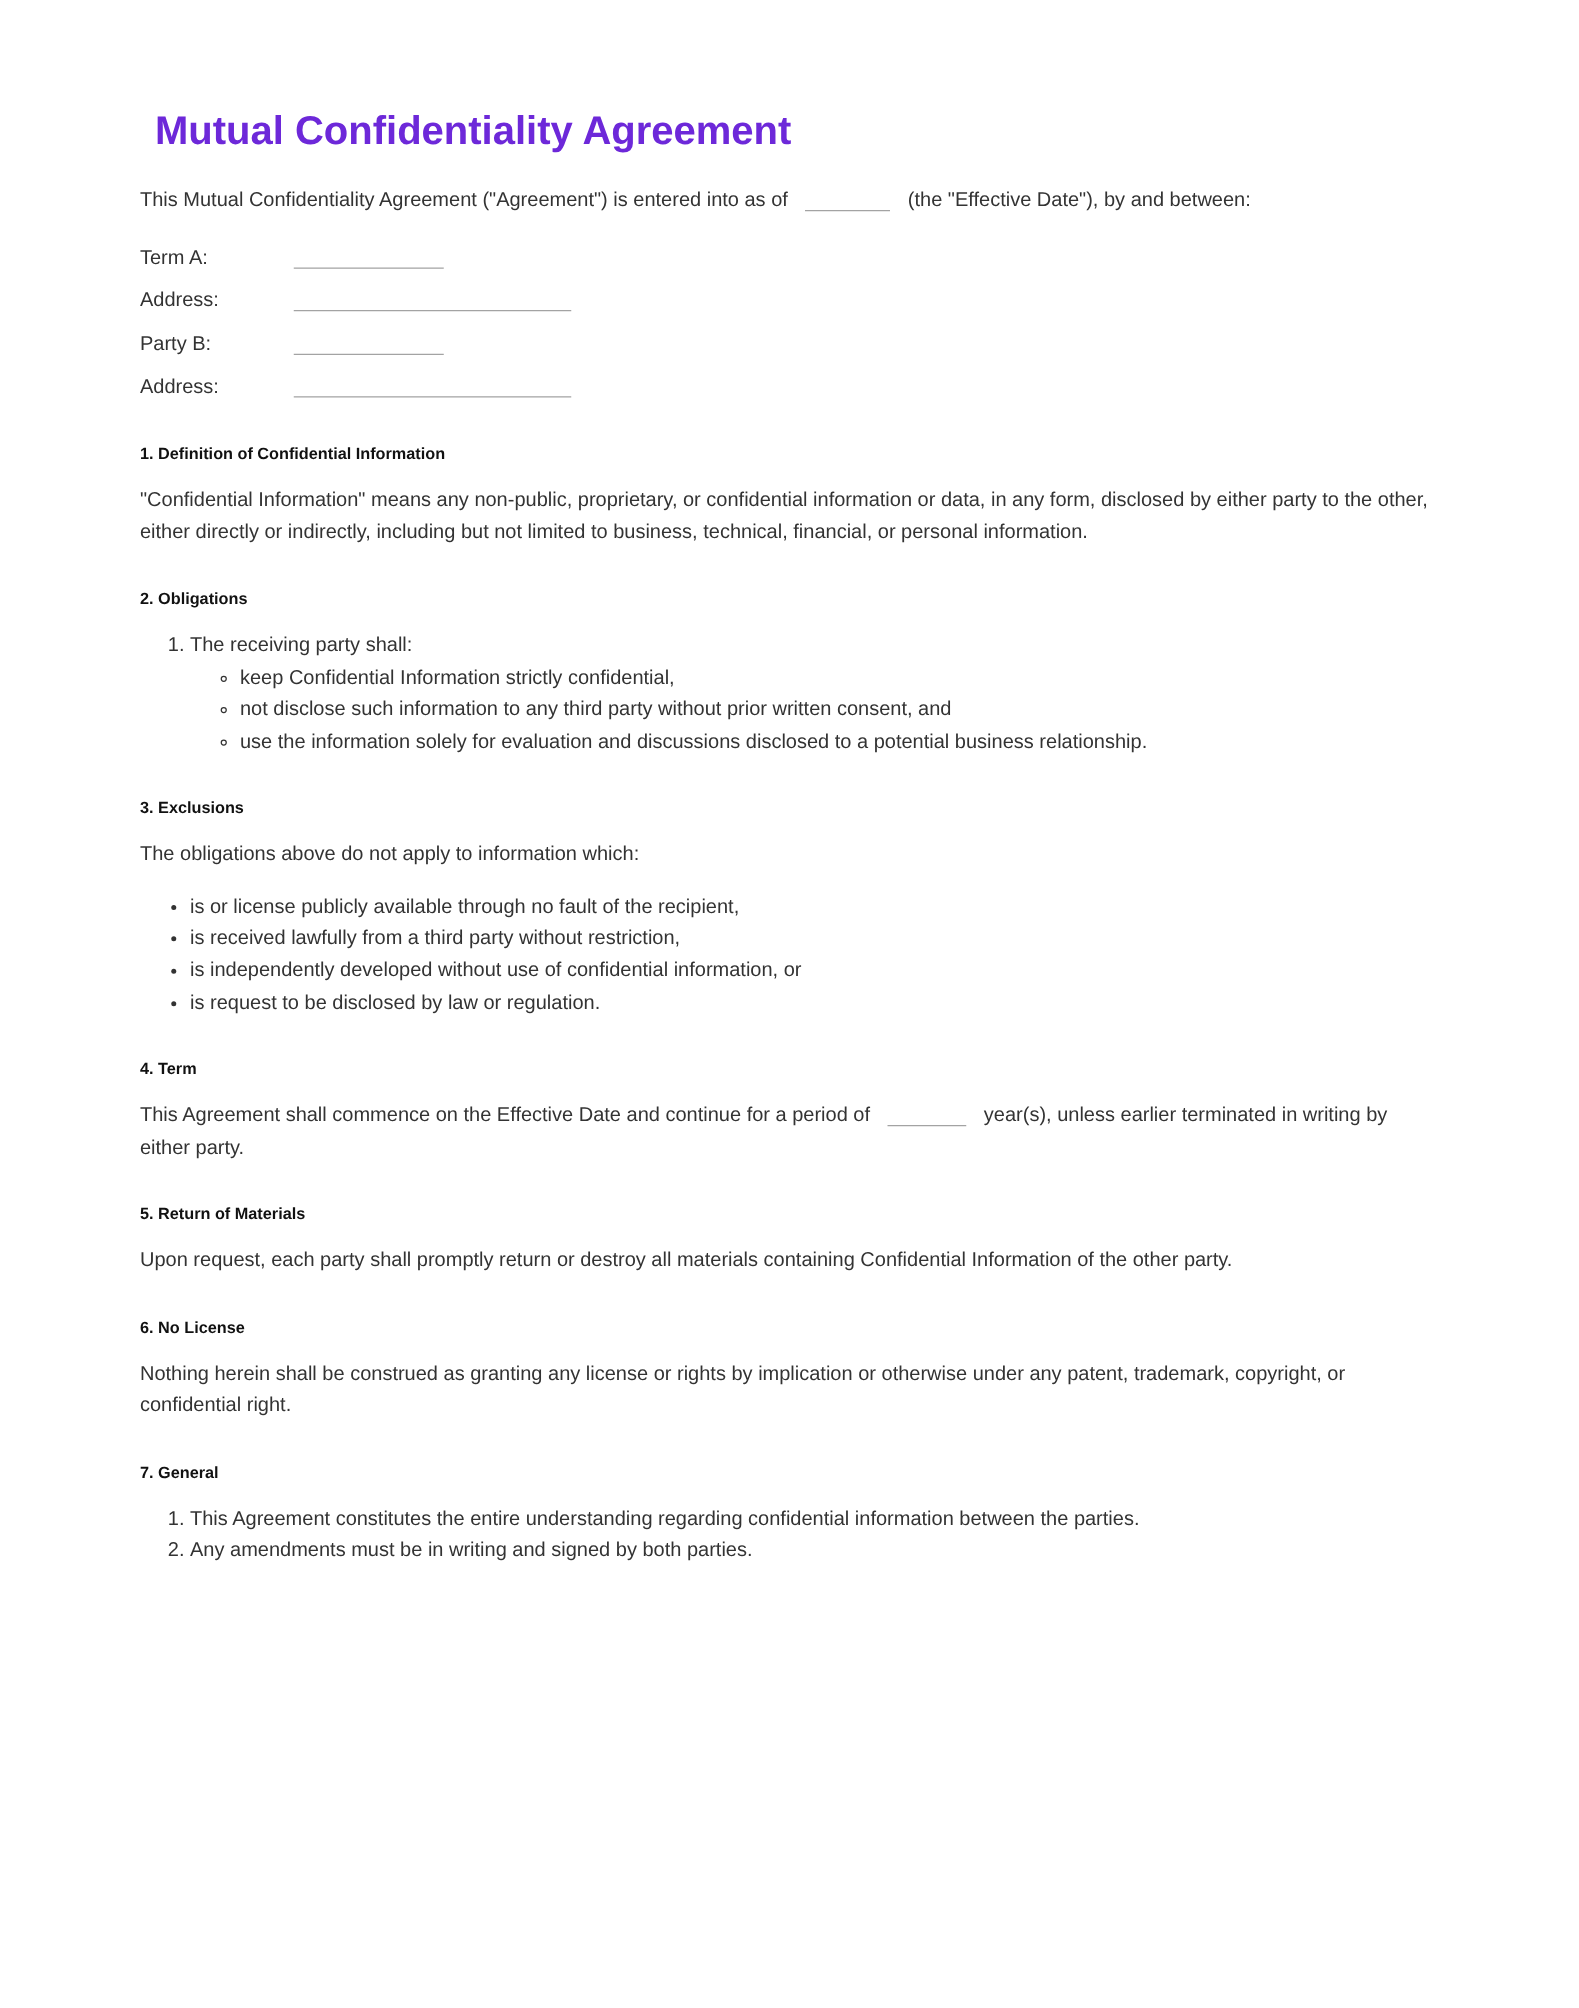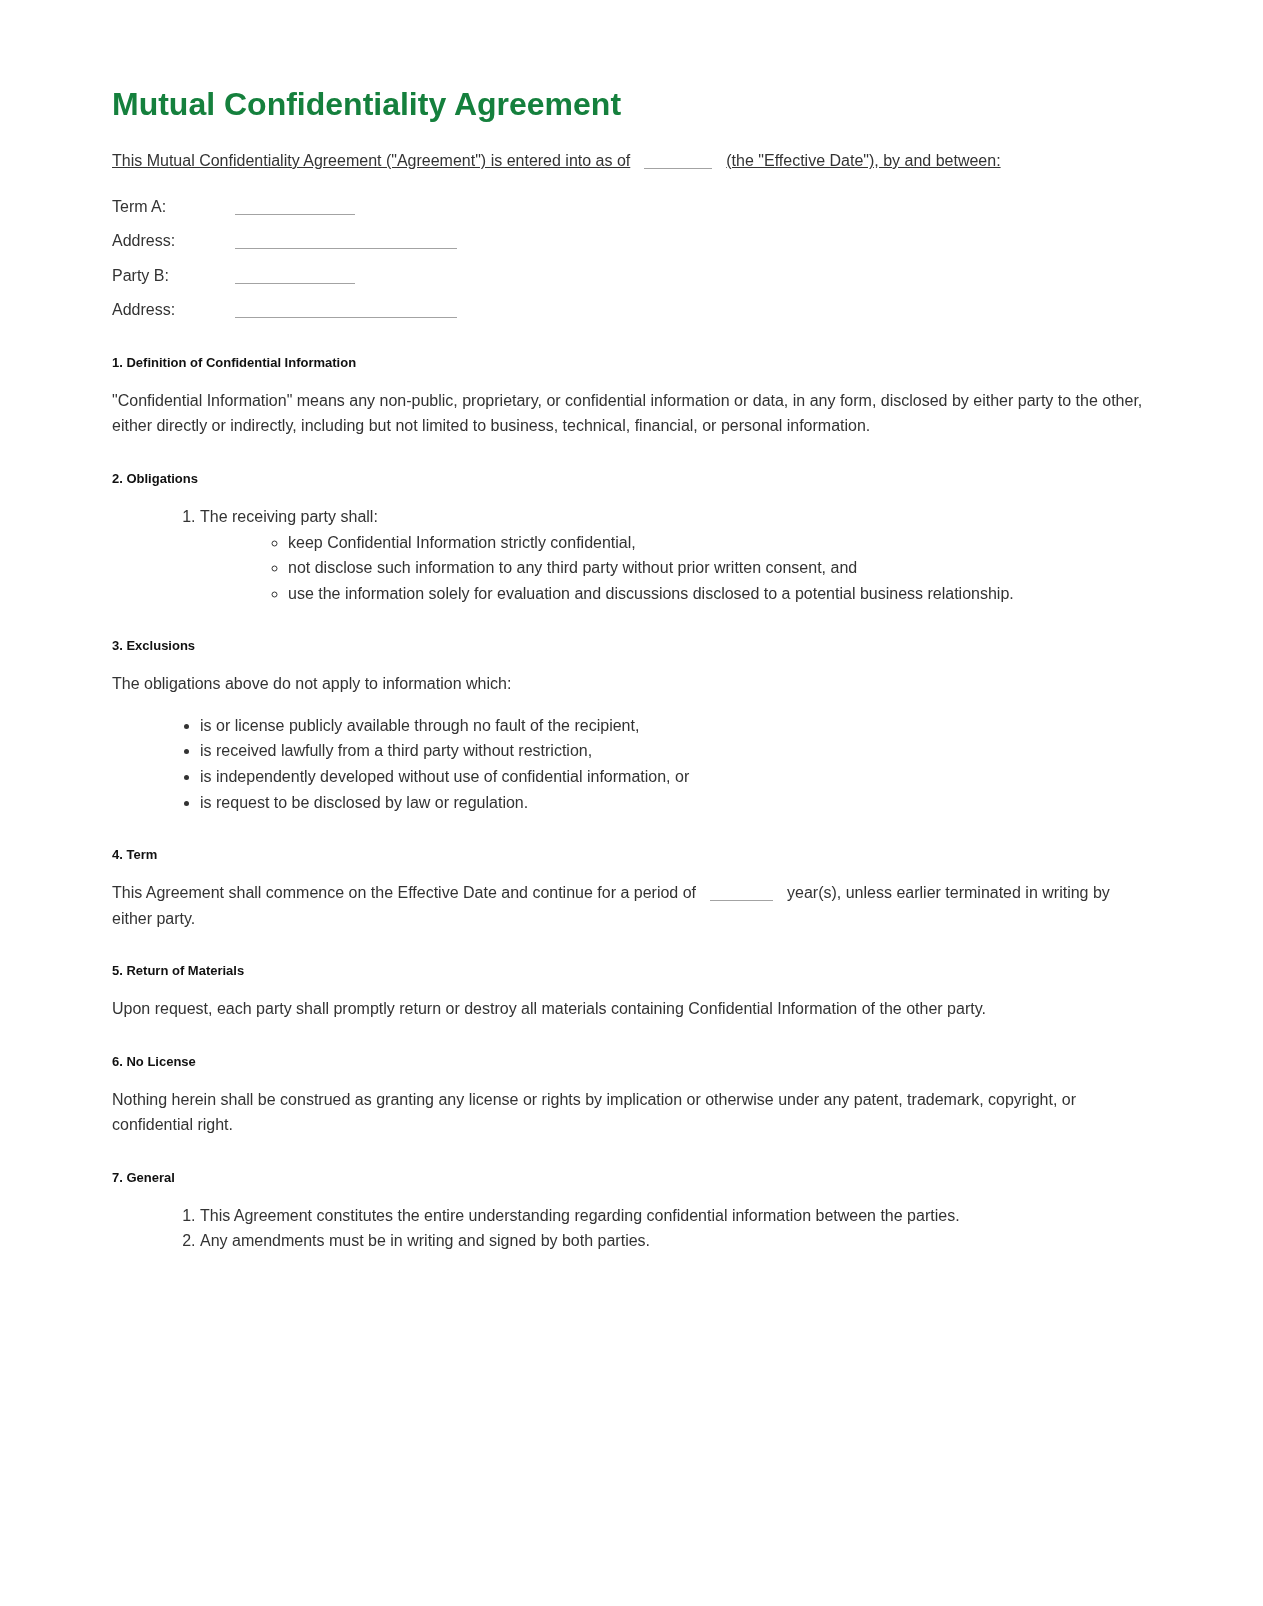--- a/index.html
+++ b/index.html
@@ -20,53 +20,53 @@
   .document {
     width: 1263px;
     height: 1302px;      
     overflow: hidden;
     padding: 62px 112px 0 112px;
   }
   h1 {
     font-size: 32px;
     line-height: 1.25;
     font-weight: bold;
-    color: #15803d;
-    margin: 22px 0 24px 0;
+    color: #6d28d9;
+    margin: 22px 0 24px 12px;
   }
   h3 {
     font-size: 13px;
     line-height: 1.3;
     font-weight: bold;
     color: #111111;
     margin: 32px 0 13px 0;
   }
   p { margin: 16px 0; }
-  .intro { margin-bottom: 20px; text-decoration: underline; }
+  .intro { margin-bottom: 20px; }
   .form-row { margin: 9px 0; }
   .form-label {
     display: inline-block;
     width: 123px;
   }
   .blank {
     display: inline-block;
     height: 1.05em;
     border-bottom: 1px solid #a3a3a3;
     vertical-align: text-bottom;
   }
   .blank-inline { margin: 0 14px; }
   .w-date   { width: 68px; }
   .w-party  { width: 120px; }
   .w-address{ width: 222px; }
   .w-term   { width: 63px; }
   ol, ul {
     margin: 16px 0;
     padding-left: 40px;
   }
-  li { line-height: 1.6; margin-left: 48px; }
+  li { line-height: 1.6; }
   .sub-list {
     list-style-type: circle;
     margin: 0;
     padding-left: 40px;
   }
   .bullet-list { list-style-type: disc; }
   section { margin: 0; }
 </style>
 </head>
 <body>

